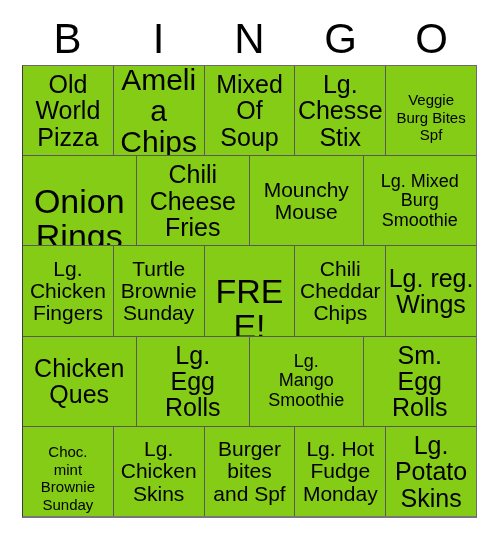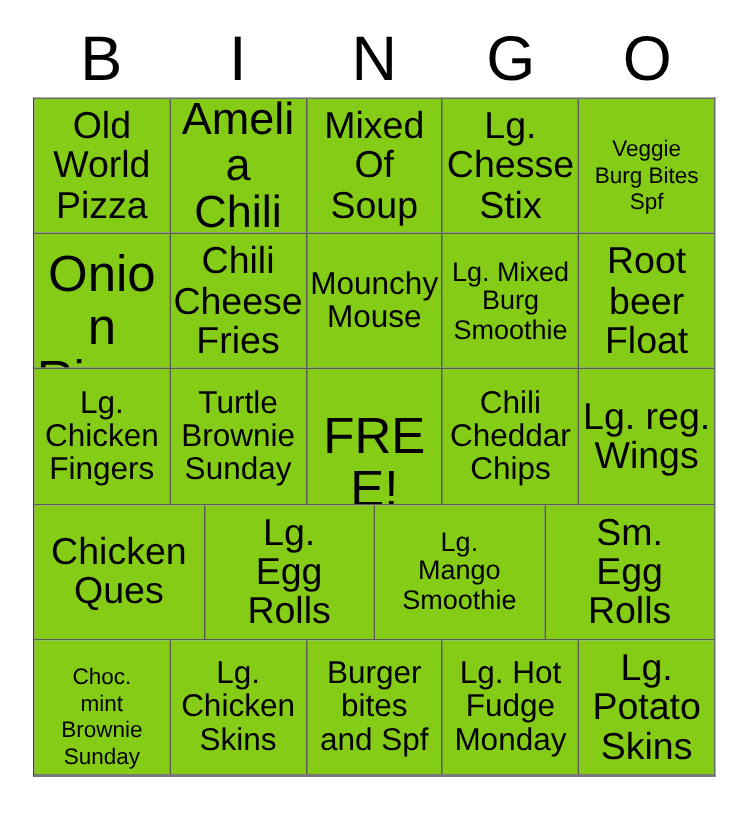--- a/index.html
+++ b/index.html
@@ -116,21 +116,21 @@
   <div class="grid">
 
     <div class="grid-row">
       <div class="cell">
           <span class="cell-text fs-l">Old
 World
 Pizza</span>
         </div>
       <div class="cell">
           <span class="cell-text fs-xl">Amelia
-Chili</span>
+Chips</span>
         </div>
       <div class="cell">
           <span class="cell-text fs-l">Mixed
 Of
 Soup</span>
         </div>
       <div class="cell">
           <span class="cell-text fs-l">Lg.
 Chesse
 Stix</span>
@@ -153,25 +153,20 @@
 Fries</span>
         </div>
       <div class="cell">
           <span class="cell-text fs-m">Mounchy
 Mouse</span>
         </div>
       <div class="cell">
           <span class="cell-text fs-s">Lg. Mixed
 Burg
 Smoothie</span>
-        </div>
-      <div class="cell">
-          <span class="cell-text fs-l">Root
-beer
-Float</span>
         </div>
     </div>
 
     <div class="grid-row">
       <div class="cell">
           <span class="cell-text fs-m">Lg.
 Chicken
 Fingers</span>
         </div>
       <div class="cell">

